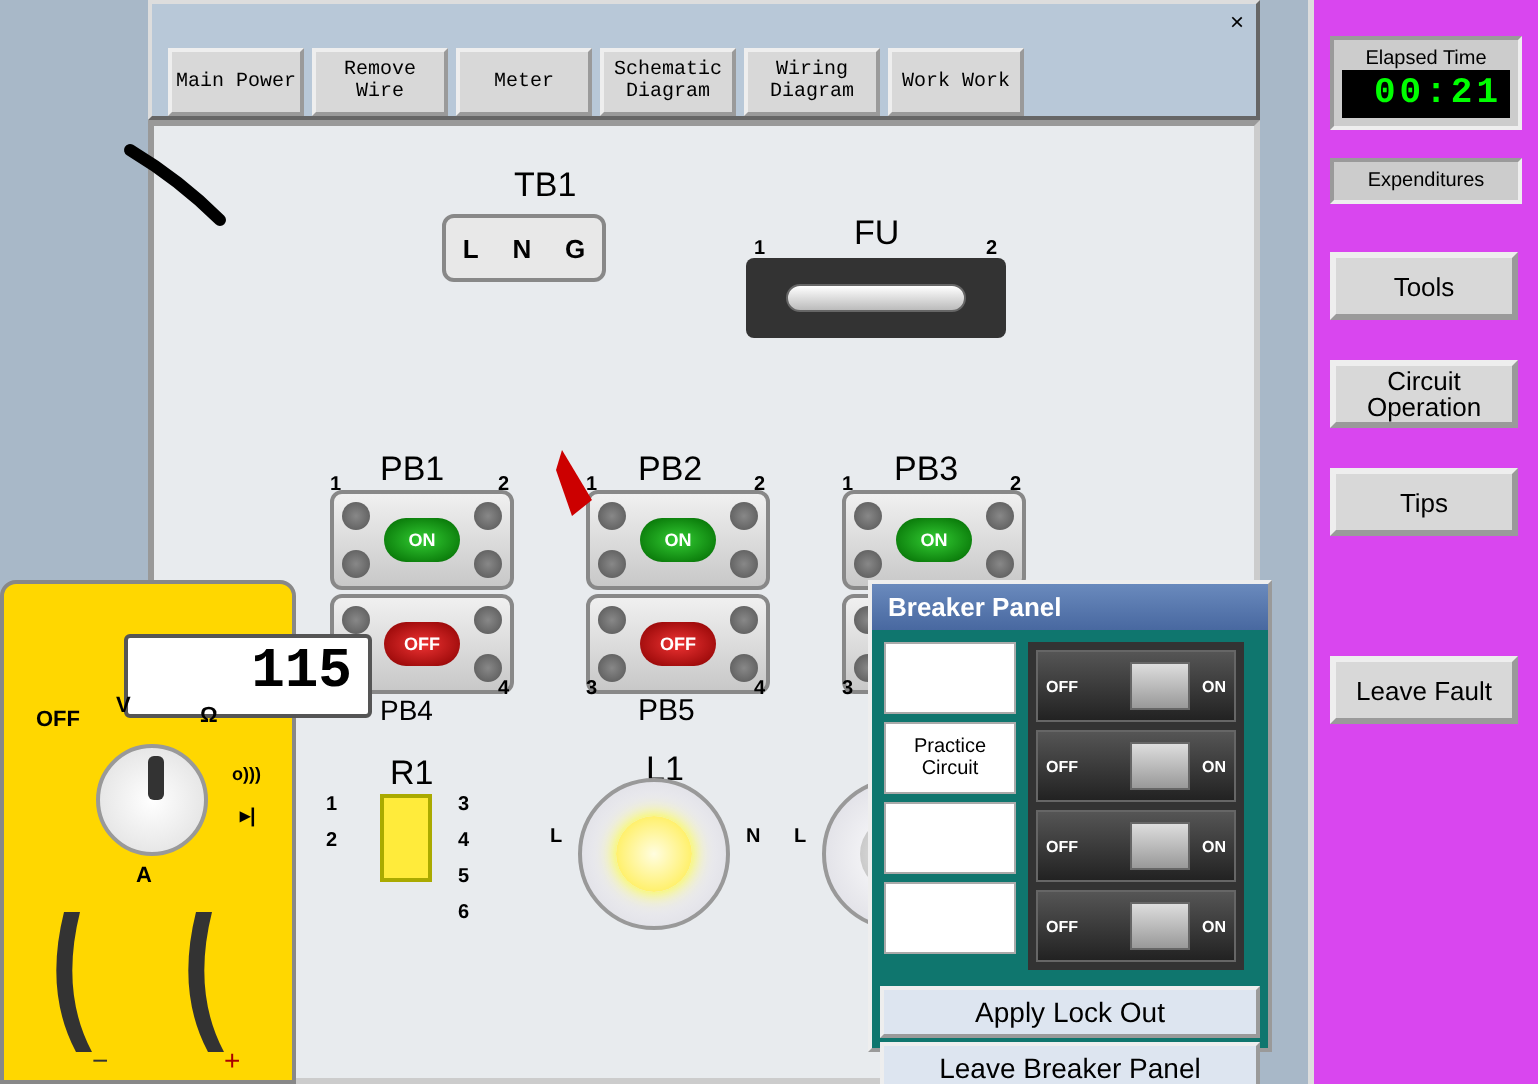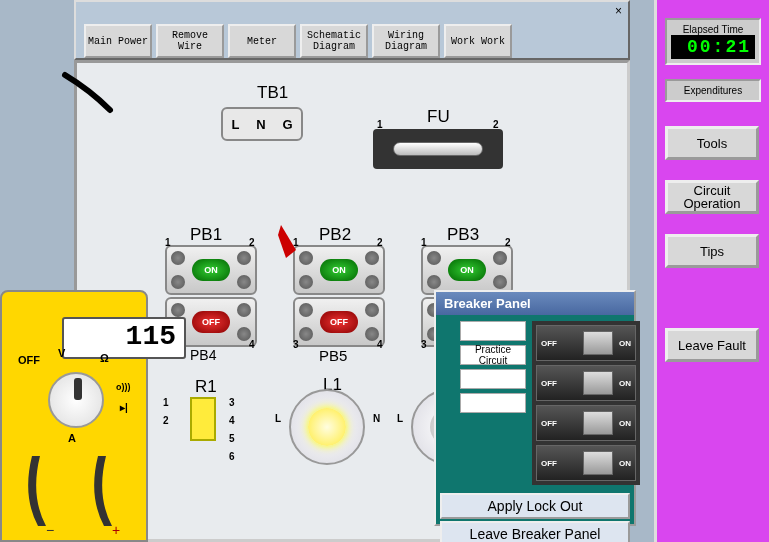--- a/index.html
+++ b/index.html
@@ -45,21 +45,21 @@
 .light-on { background: radial-gradient(#fffde0, #ffeb3b); box-shadow: 0 0 10px #ff0; }
 .light-off { background: radial-gradient(#eee, #bbb); }
 .resistor { position: absolute; width: 72px; height: 64px; }
 .resistor-body { background: #ffeb3b; border: 2px solid #aa0; width: 26px; height: 44px; margin: 0 auto; }
 
 
 .breaker { position: absolute; top: 290px; left: 434px; width: 202px; height: 236px; background: #0f766e; border: 2px outset #eee; z-index: 10; }
 .breaker-title { background: linear-gradient(#6a8abd, #4868a0); color: #fff; font-size: 13px; font-weight: bold; padding: 4px 8px; }
 .breaker-body { display: flex; padding: 6px; gap: 6px; }
 .breaker-left { display: flex; flex-direction: column; gap: 4px; }
-.breaker-slot { width: 66px; height: 20px; background: #fff; border: 1px solid #aaa; font-size: 10px; display: flex; align-items: center; justify-content: center; text-align: center; line-height: 11px; margin-left: 18px; }
+.breaker-slot { width: 66px; height: 36px; background: #fff; border: 1px solid #aaa; font-size: 10px; display: flex; align-items: center; justify-content: center; text-align: center; line-height: 11px; }
 .breaker-right { background: #333; padding: 4px; display: flex; flex-direction: column; gap: 4px; }
 .switch { width: 100px; height: 36px; background: linear-gradient(#555,#222); border: 1px solid #666; position: relative; display: flex; align-items: center; font-size: 8px; color: #fff; font-weight: bold; }
 .switch span { padding: 0 4px; }
 .switch-handle { width: 30px; height: 24px; background: linear-gradient(#ddd,#999); border: 1px solid #666; position: absolute; }
 .switch-on .switch-handle { right: 22px; }
 .breaker-btn { width: 190px; height: 26px; margin: 2px auto; background: #dde5f0; border: 2px outset #eee; font-size: 14px; display: flex; align-items: center; justify-content: center; cursor: pointer; }
 
 
 .wire-cable { position: absolute; top: 70px; left: 60px; width: 70px; height: 50px; }
 .red-clip { position: absolute; top: 220px; left: 276px; width: 30px; height: 40px; }

